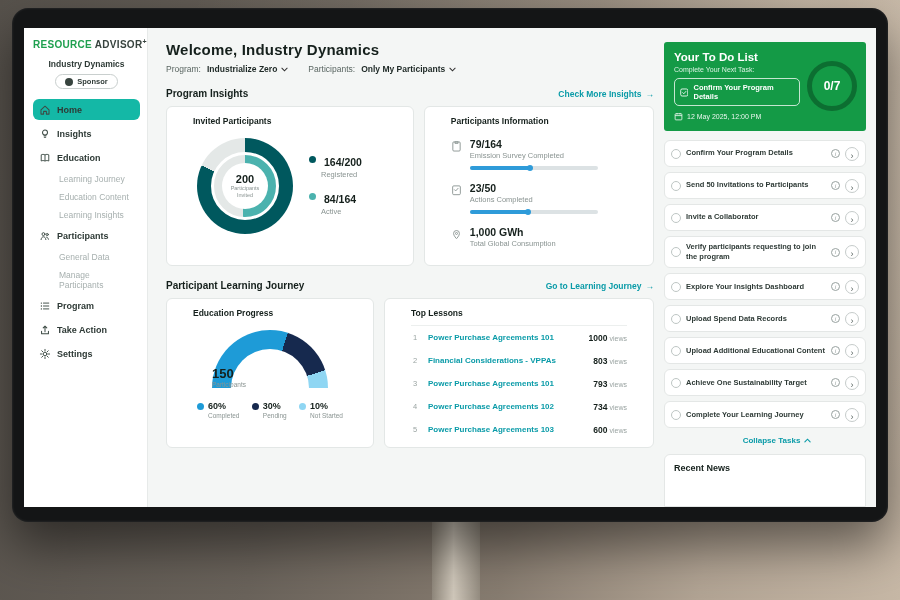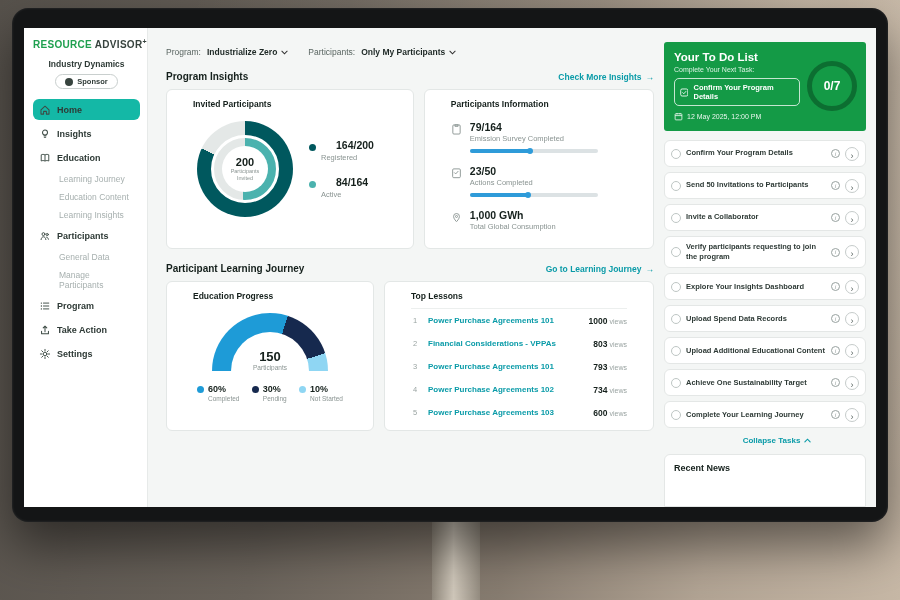--- a/index.html
+++ b/index.html
@@ -51,39 +51,39 @@
   .card-invited { flex:1.1; height:160px; }
   .card-info { flex:1; height:160px; }
   
   .invited-body { display:flex; align-items:center; gap:16px; margin-top:12px; padding-left:4px; }
   .donut { width:96px; height:96px; border-radius:50%; display:flex; align-items:center; justify-content:center; background:#E4E8E7; }
   .donut-inner { width:68px; height:68px; border-radius:50%; border:3px solid #fff; display:flex; align-items:center; justify-content:center; background:#E4E8E7; }
   .donut-hole { width:46px; height:46px; border-radius:50%; background:#fff; display:flex; flex-direction:column; align-items:center; justify-content:center; text-align:center; }
   .donut-hole .dv { font-size:11px; font-weight:bold; color:#15201C; }
   .donut-hole .dl { font-size:5.5px; color:#8A9492; line-height:1.25; width:40px; }
   .inv-legend { display:flex; flex-direction:column; gap:14px; }
-  .leg-top { display:flex; align-items:flex-end; gap:20px; }
+  .leg-top { display:flex; align-items:flex-start; gap:8px; }
   .leg-dot { width:7px; height:7px; border-radius:50%; background:#ccc; }
   .leg-val { font-size:10.5px; font-weight:bold; color:#15201C; }
   .leg-lab { font-size:7.5px; color:#8A9492; margin-left:12px; margin-top:2px; }
   
   .stat { display:flex; gap:8px; margin-top:12px; }
   .stat svg { margin-top:2px; flex-shrink:0; }
   .stat-val { font-size:10.5px; font-weight:bold; color:#15201C; }
   .stat-lab { font-size:7.5px; color:#8A9492; margin-top:1px; }
   .bar { width:128px; height:4px; border-radius:2px; background:#DCE2E4; margin-top:6px; }
   .bar-fill { height:4px; width:0; border-radius:2px; background:#2E9BD9; position:relative; }
   .bar-fill::after { content:""; position:absolute; right:-2px; top:-1px; width:6px; height:6px; border-radius:50%; background:#2E9BD9; }
   
   .card-gauge { flex:0 0 208px; height:150px; }
   .card-lessons { flex:1; height:150px; padding-bottom:4px; }
   .gauge-wrap { position:relative; width:116px; height:58px; margin:12px auto 0; overflow:hidden; }
   .gauge-disc { position:absolute; left:0; top:0; width:116px; height:116px; border-radius:50%; background:#E4E8E7; }
   .gauge-hole { position:absolute; left:19px; top:19px; width:78px; height:78px; border-radius:50%; background:#fff; }
-  .gauge-center { position:absolute; left:0; right:0; bottom:0; text-align:center; }
+  .gauge-center { position:absolute; left:0; right:0; bottom:0; text-align:left; }
   .gv { font-size:13px; font-weight:bold; color:#15201C; }
   .gl { font-size:6.5px; color:#8A9492; }
   .g-legend { display:flex; justify-content:space-between; margin-top:13px; padding:0 4px; }
   .g-top { display:flex; align-items:center; gap:4px; }
   .g-pct { font-size:9px; font-weight:bold; color:#15201C; }
   .g-lab { font-size:6.5px; color:#8A9492; margin-left:11px; margin-top:1px; }
   
   .lesson-head { border-bottom:1px solid #ECEFEE; padding-bottom:7px; }
   .lesson-row { display:flex; align-items:center; gap:8px; padding:6.5px 0 6.5px 2px; }
   .l-rank { font-size:7.5px; color:#9AA4A2; width:7px; }
@@ -188,20 +188,21 @@
               <circle cx="7" cy="7" r="2.1"></circle>
               <path d="M7 1.6v1.9M7 10.5v1.9M1.6 7h1.9M10.5 7h1.9M3.2 3.2l1.3 1.3M9.5 9.5l1.3 1.3M10.8 3.2L9.5 4.5M4.5 9.5l-1.3 1.3"></path>
             </svg>
           <span>Settings</span>
         </div>
       </nav>
     </aside>
 
     <div class="content">
       <main class="main">
+        <h1>Welcome, Industry Dynamics</h1>
 
         <div class="filters">
           <span class="f-label">Program:</span>
           <span class="f-value">
             <span>Industrialize Zero</span>
             <svg width="7" height="5" viewBox="0 0 8 5" fill="none" stroke="#333" stroke-width="1.2" stroke-linecap="round">
                 <path d="M1 1l3 3 3-3"></path>
               </svg>
           </span>
           <span class="f-gap"></span>

